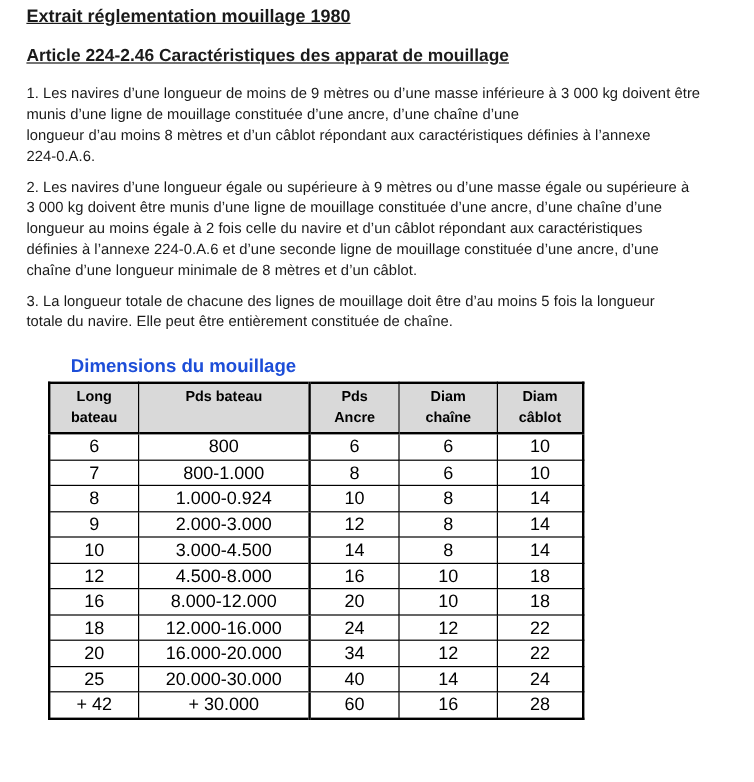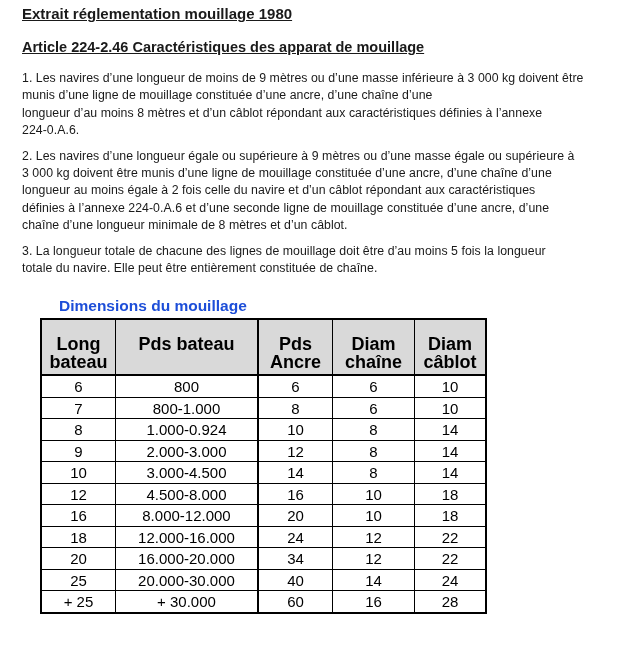--- a/index.html
+++ b/index.html
@@ -55,26 +55,26 @@
     color: #000;
   }
   .mouillage-table th, .mouillage-table td {
     border: 1px solid var(--border-color, #000);
     text-align: center;
     padding: 0;
     overflow: hidden;
   }
   .mouillage-table th {
     background: var(--header-bg, #d9d9d9);
-    font-size: 18px;
+    font-size: 12px;
     font-weight: bold;
     line-height: 17.5px;
     height: 38px;
     vertical-align: top;
-    padding-top: 16px;
+    padding-top: 2px;
     white-space: pre-line;
     border-bottom: 2px solid var(--border-color, #000);
   }
   .mouillage-table td {
     font-size: 15px;
     line-height: 19px;
     height: 20.5px;
     vertical-align: middle;
     white-space: nowrap;
   }
@@ -187,21 +187,21 @@
             <td>22</td>
           </tr>
           <tr>
             <td>25</td>
             <td>20.000-30.000</td>
             <td>40</td>
             <td>14</td>
             <td>24</td>
           </tr>
           <tr>
-            <td>+ 25</td>
+            <td>+ 42</td>
             <td>+ 30.000</td>
             <td>60</td>
             <td>16</td>
             <td>28</td>
           </tr>
         </tbody>
     </table>
   </div>
 </div>
 

